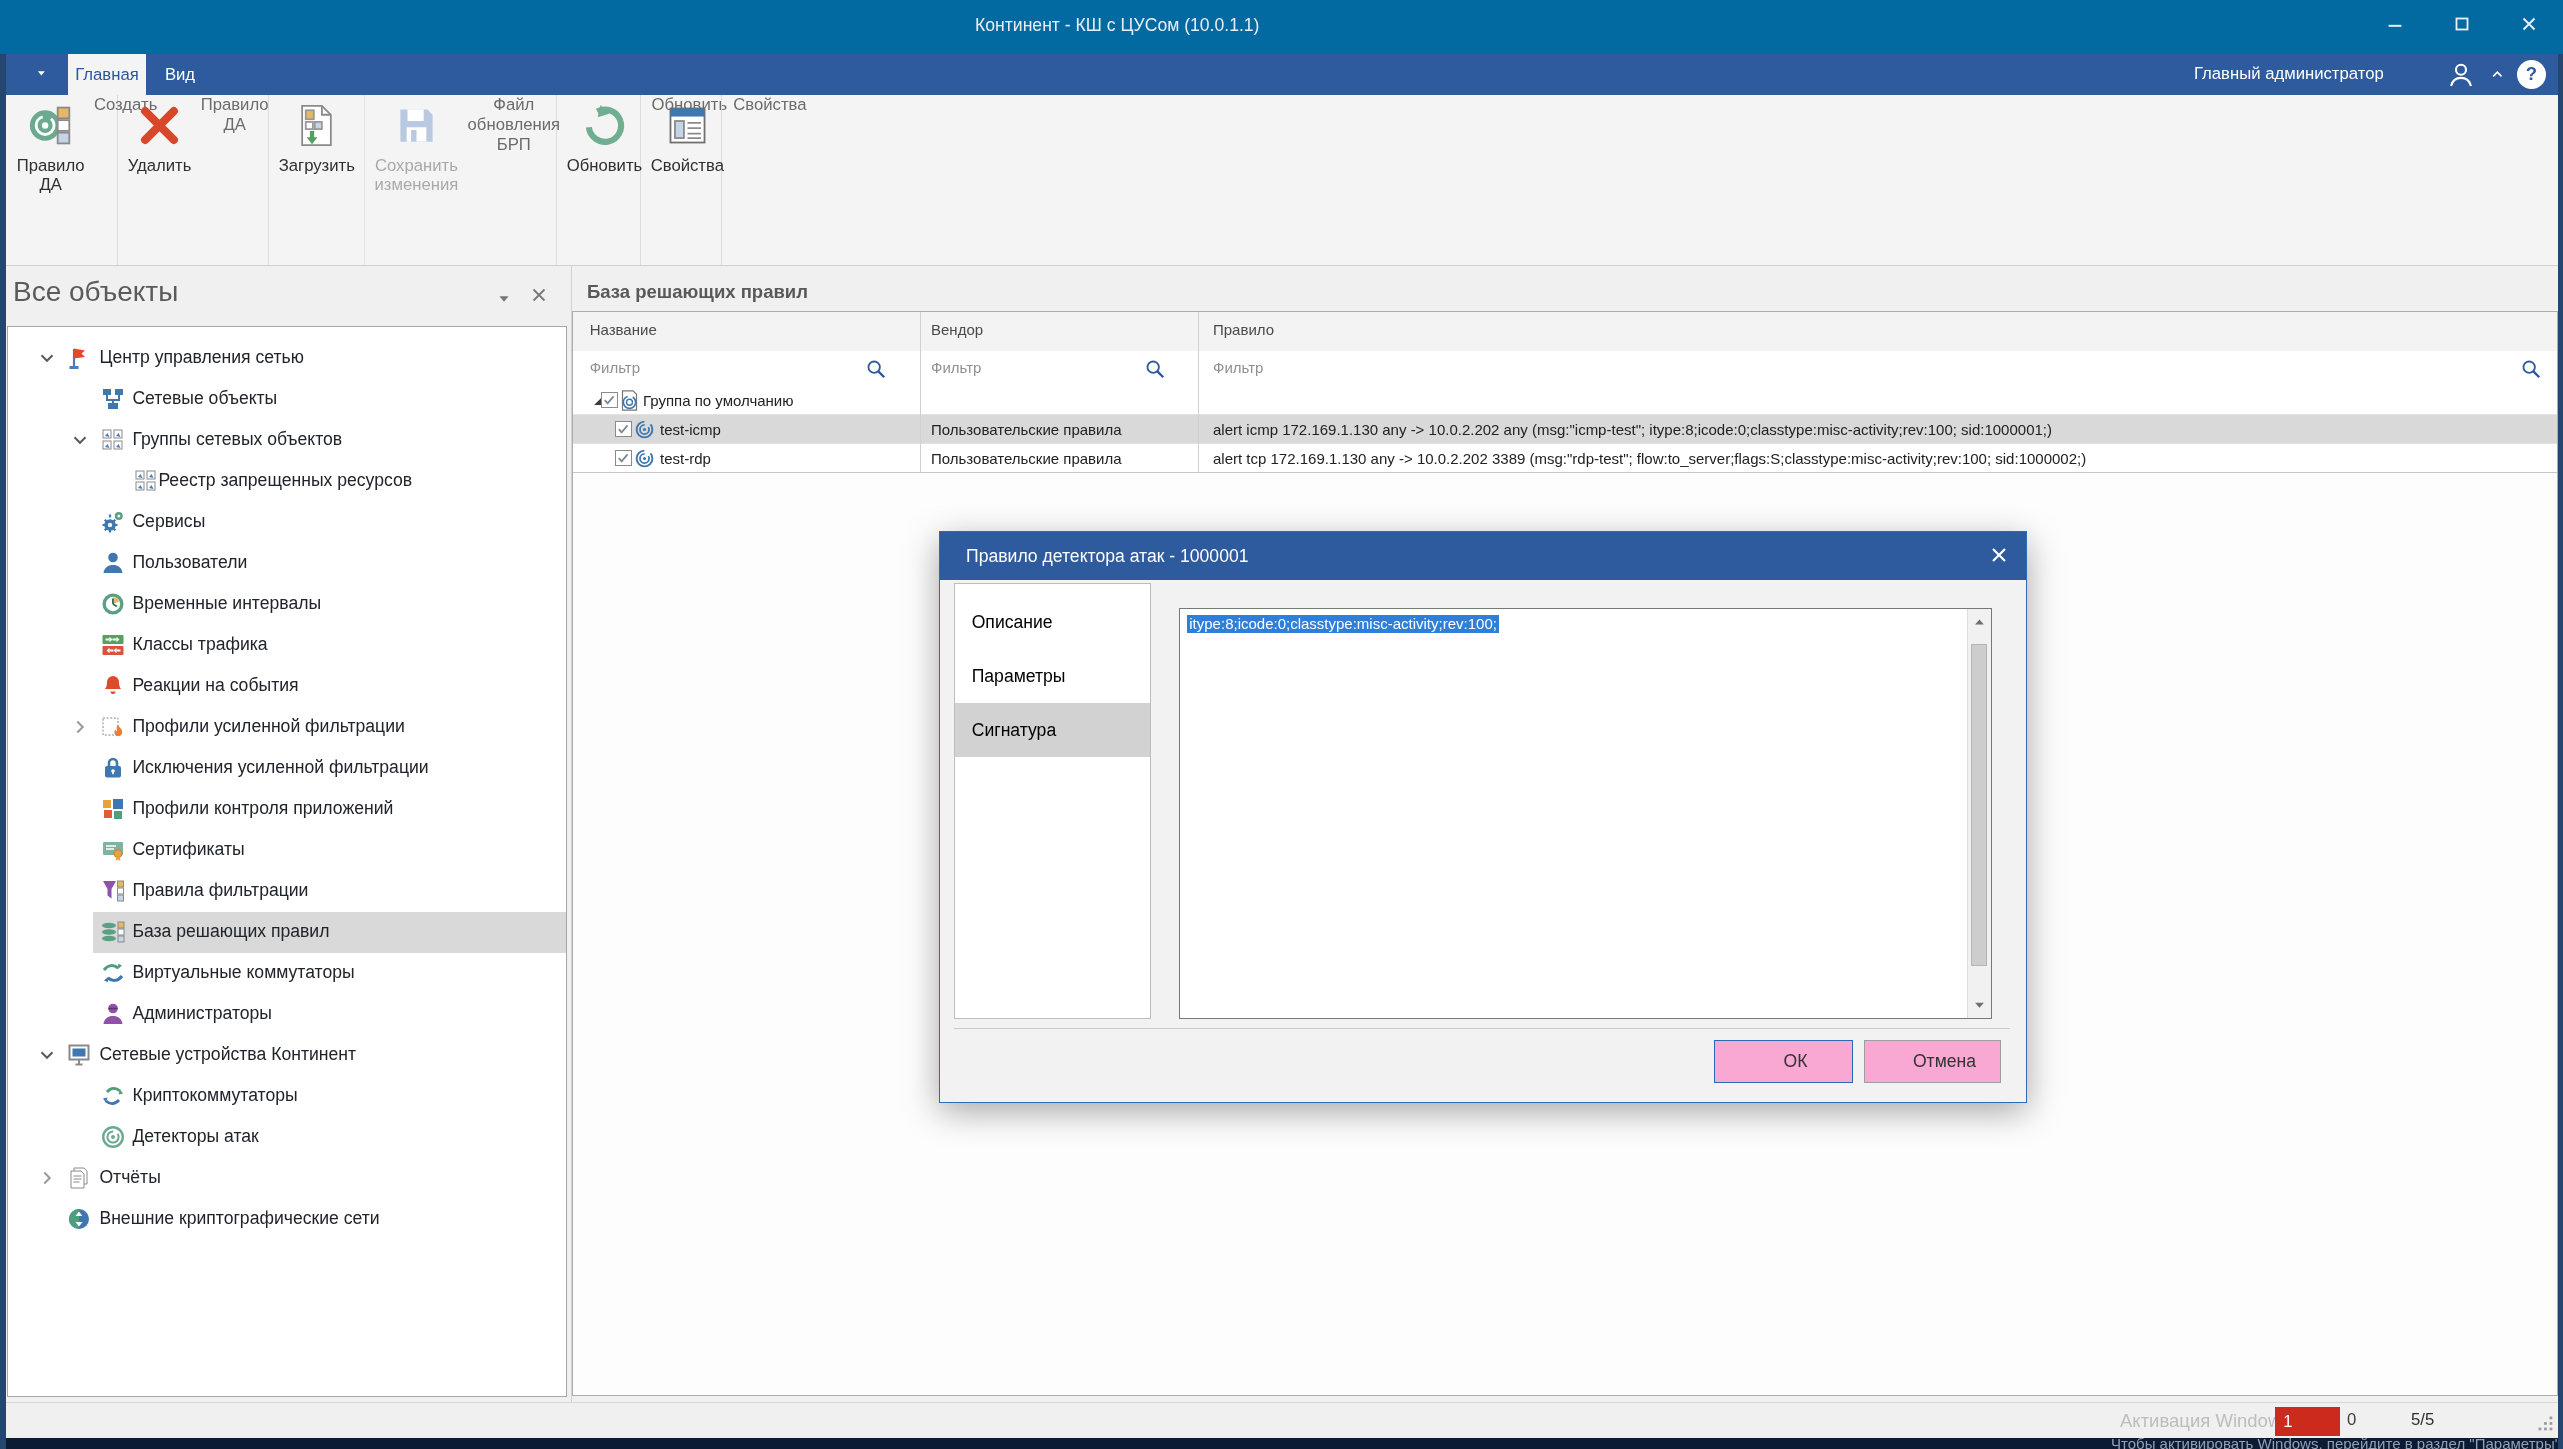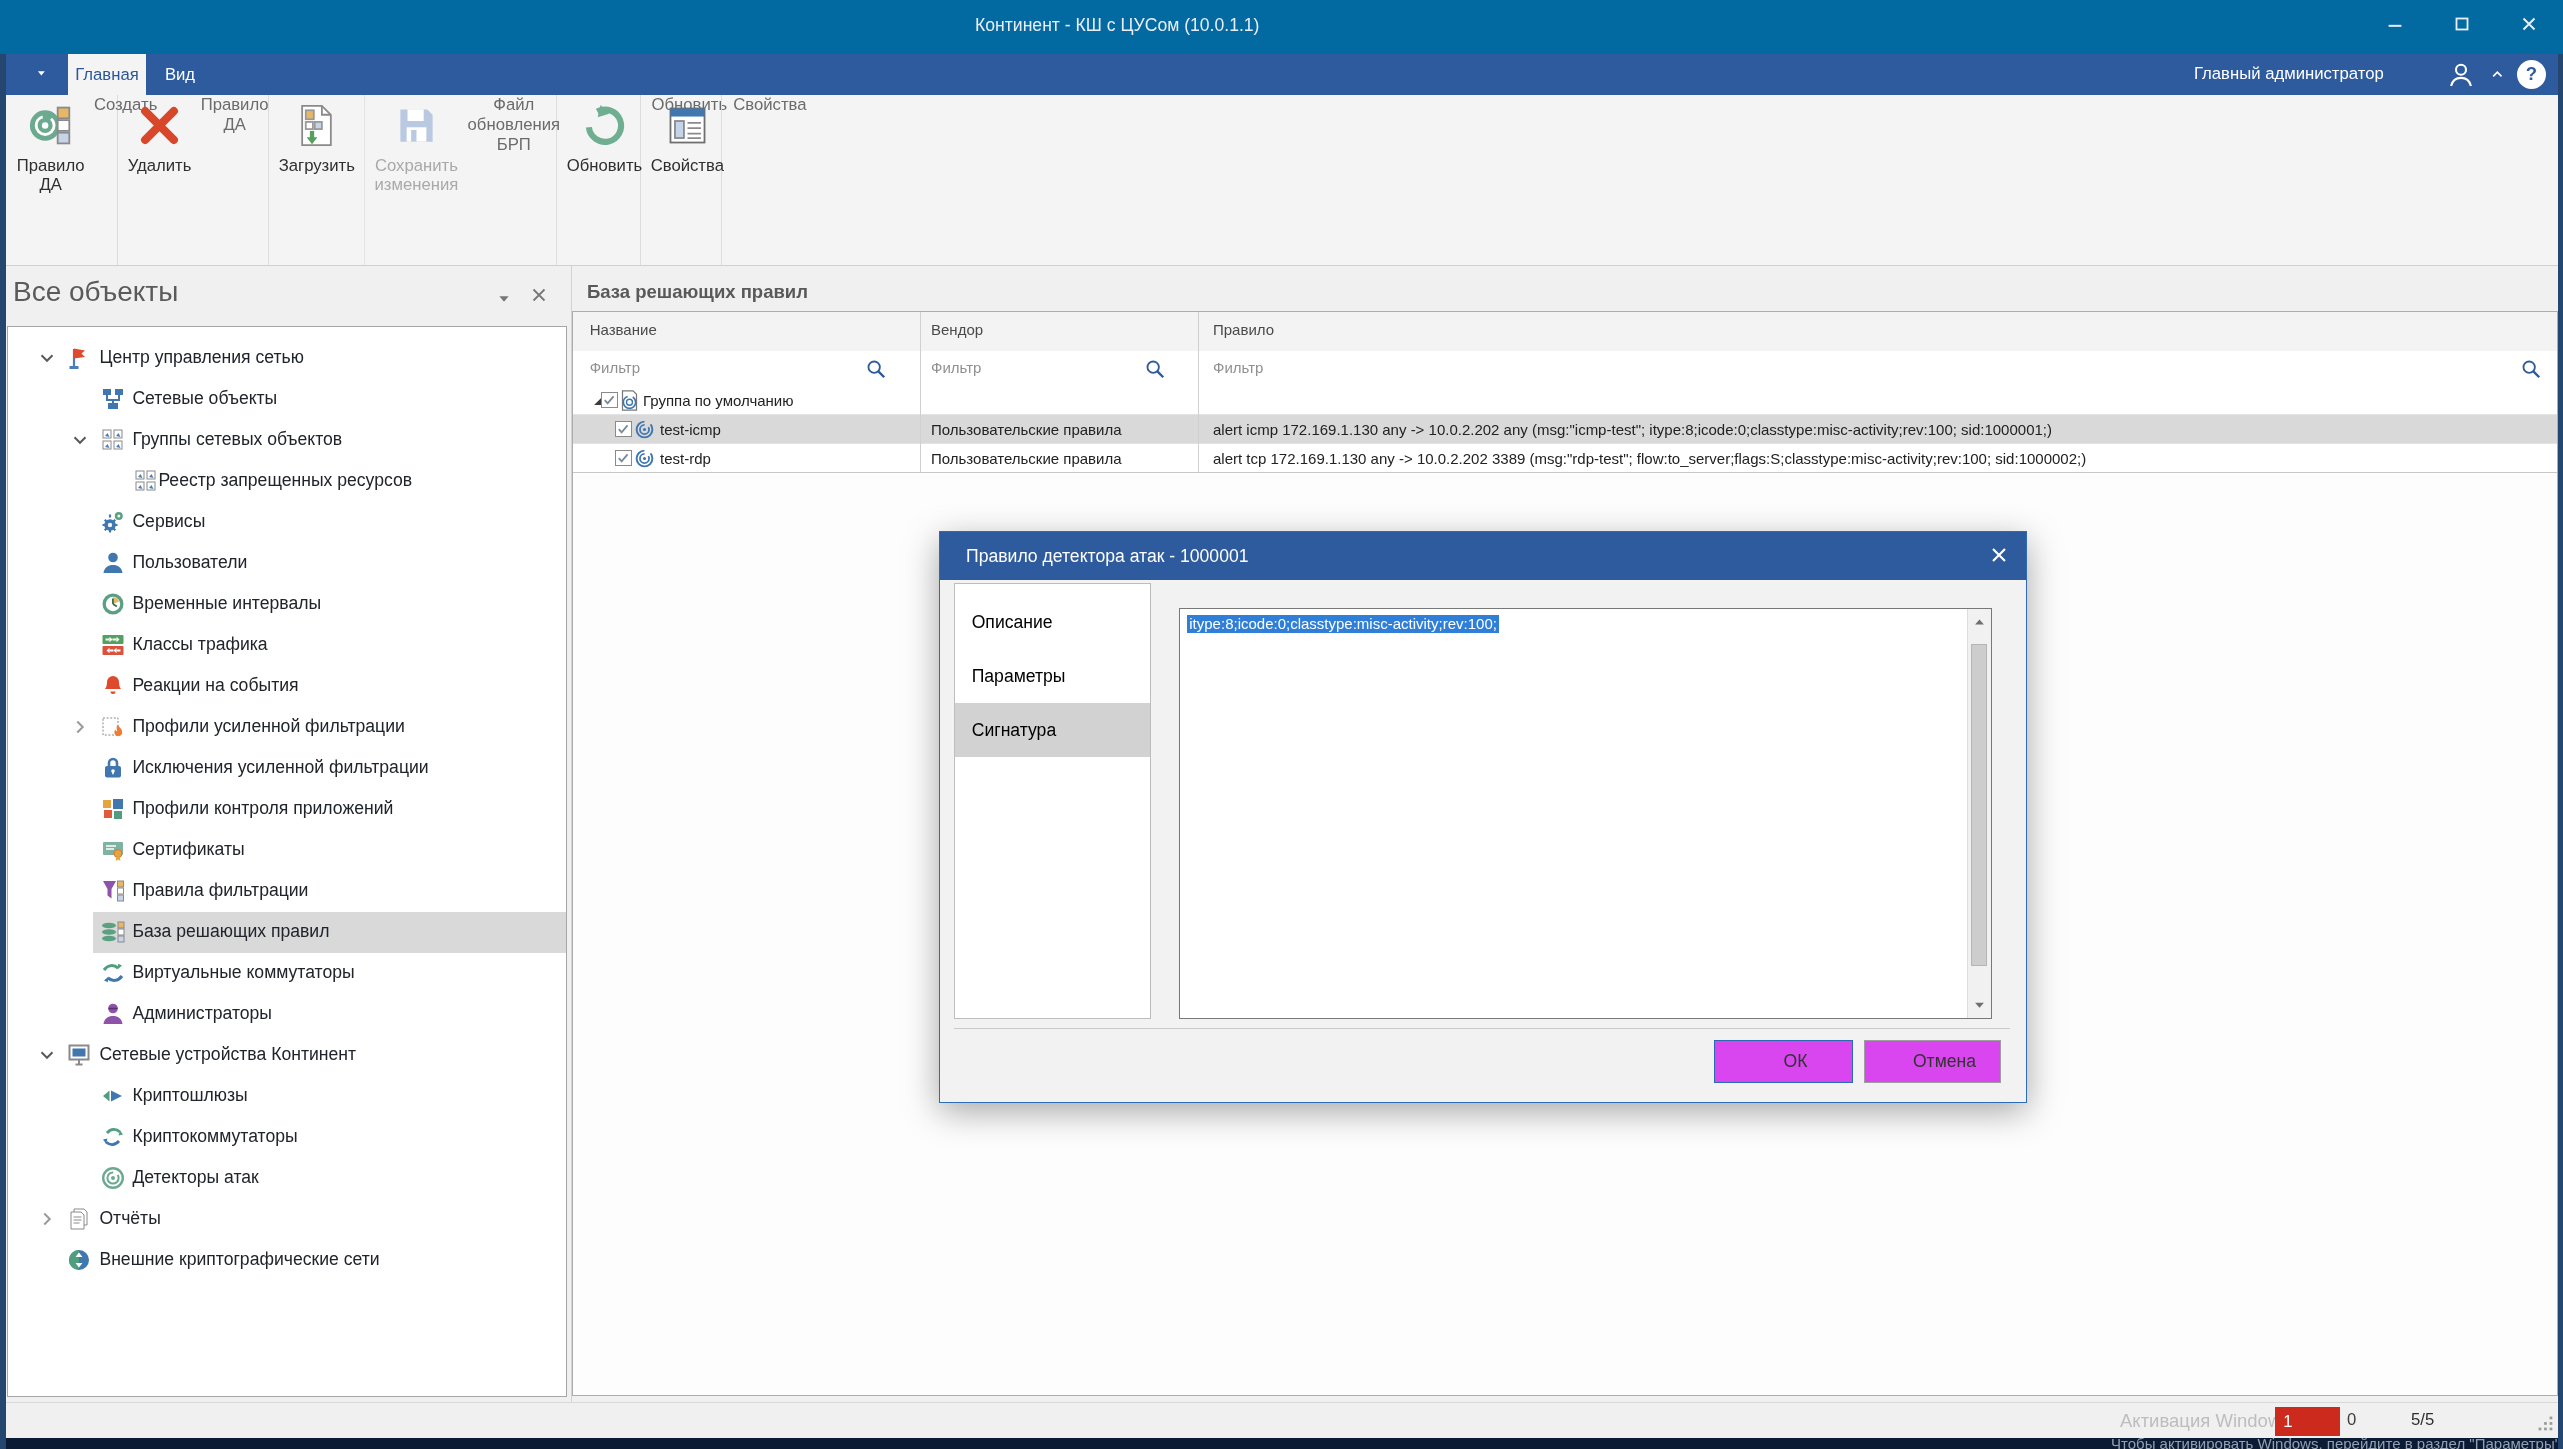--- a/index.html
+++ b/index.html
@@ -73,21 +73,21 @@
   .dlg-tabs{position:absolute;left:14px;top:51px;width:197px;height:436px;background:#fff;border:0.9px solid #bdbdbd;box-sizing:border-box;padding-top:11px;}
   .dtab{position:relative;height:54px;display:flex;align-items:center;padding-left:16.7px;font-size:17.6px;color:#000000;}
   .dtab.sel{background:#d2d2d2;}
   .dlg-text{position:absolute;left:239px;top:76px;width:813px;height:411px;background:#fff;border:0.9px solid #787878;box-sizing:border-box;}
   .sel-text{position:absolute;left:7.4px;top:5.6px;background:#2f7fd9;color:#fff;font-size:15px;padding:0.9px 1.9px;white-space:nowrap;}
   .dlg-scroll{position:absolute;right:0;top:0;width:23px;height:100%;background:#f1f1f1;border-left:0.9px solid #dcdcdc;}
   .sarrow{position:absolute;left:3.7px;width:15px;height:15px;}
   .sarrow svg{width:15px;height:15px;}
   .sthumb{position:absolute;left:2.8px;top:35px;width:16.7px;height:322px;background:#cdcdcd;border:0.9px solid #b5b5b5;box-sizing:border-box;}
   .dlg-sep{position:absolute;left:14px;top:496px;width:1056px;height:0.9px;background:#c9c9c9;}
-  .dlg-btn{position:absolute;top:508px;height:43px;background:#d946ef;display:flex;align-items:center;justify-content:center;font-size:17.6px;color:#333;box-sizing:border-box;padding-left:24px;}
+  .dlg-btn{position:absolute;top:508px;height:43px;background:#f9a8d4;display:flex;align-items:center;justify-content:center;font-size:17.6px;color:#333;box-sizing:border-box;padding-left:24px;}
   .btn-ok{left:774px;width:139px;border:1.9px solid #2a6ab2;}
   .btn-cancel{left:924px;width:137px;border:0.9px solid #9e9e9e;}
   
   .statusbar{position:absolute;left:0;top:1402px;width:2563px;height:36px;background:#f0f0f0;border-top:0.9px solid #d8d8d8;box-sizing:border-box;}
   .watermark1{position:absolute;left:2120px;top:7.4px;font-size:18.5px;color:#bdbdbd;}
   .badge{position:absolute;left:2275px;top:3.7px;width:65px;height:29px;background:#cd2a1e;color:#fff;font-size:16.7px;line-height:29px;padding-left:8.3px;box-sizing:border-box;}
   .cnt0{position:absolute;left:2347px;top:7.4px;font-size:16.7px;color:#3d3d3d;}
   .cntp{position:absolute;left:2411px;top:7.4px;font-size:16.7px;color:#2f2f2f;}
   .grip{position:absolute;left:2534px;top:9.3px;width:22px;height:22px;}
   .grip svg{width:22px;height:22px;}
@@ -405,27 +405,20 @@
           </svg></span>
         <span class="ticon" style="left: 59px;"><svg viewBox="0 0 24 24">
             <rect x="2.5" y="2.5" width="19" height="14" fill="#fff" stroke="#8a8a8a" stroke-width="2"></rect>
             <rect x="5.5" y="5.5" width="13" height="8" fill="#3f77ae"></rect>
             <path d="M8.5 21.5h7M12 16.5v5" stroke="#8a8a8a" stroke-width="2" fill="none"></path>
           </svg></span>
         <span class="tlabel" style="left: 91px;">Сетевые устройства Континент</span>
       </div>
       <div class="trow">
         <span class="ticon" style="left: 93px;"><svg viewBox="0 0 24 24">
-            <path d="M2 12l6.5-5.5v11z" fill="#4f9e7d"></path>
-            <path d="M10 6.5v11l11-5.5z" fill="#3f77ae"></path>
-          </svg></span>
-        <span class="tlabel" style="left: 124px;">Криптошлюзы</span>
-      </div>
-      <div class="trow">
-        <span class="ticon" style="left: 93px;"><svg viewBox="0 0 24 24">
             <path d="M6 8c4-4.5 9-4.5 13-1" fill="none" stroke="#4f9e7d" stroke-width="2.8"></path>
             <path d="M22 9.5l-4.5 1 1.5-5z" fill="#4f9e7d"></path>
             <path d="M18 16c-4 4.5-9 4.5-13 1" fill="none" stroke="#3f77ae" stroke-width="2.8"></path>
             <path d="M2 14.5l4.5-1-1.5 5z" fill="#3f77ae"></path>
           </svg></span>
         <span class="tlabel" style="left: 124px;">Криптокоммутаторы</span>
       </div>
       <div class="trow">
         <span class="ticon" style="left: 93px;"><svg viewBox="0 0 24 24">
             <circle cx="12" cy="12" r="9.8" fill="none" stroke="#6caa8f" stroke-width="2.4"></circle>

